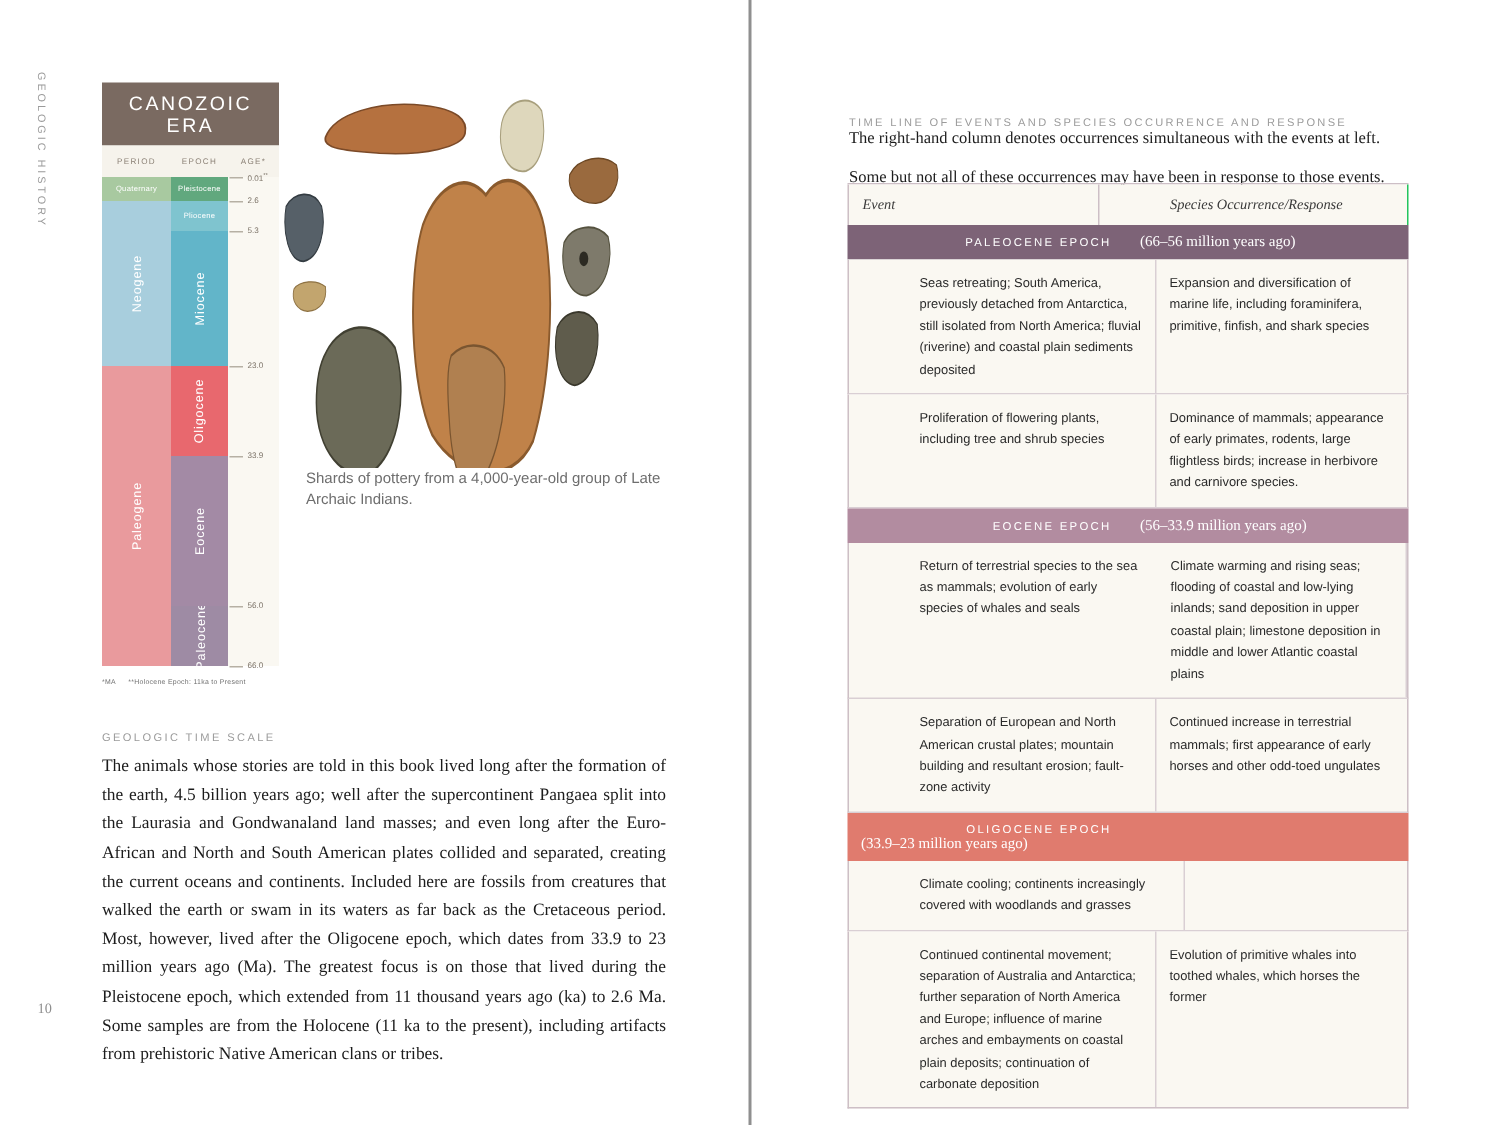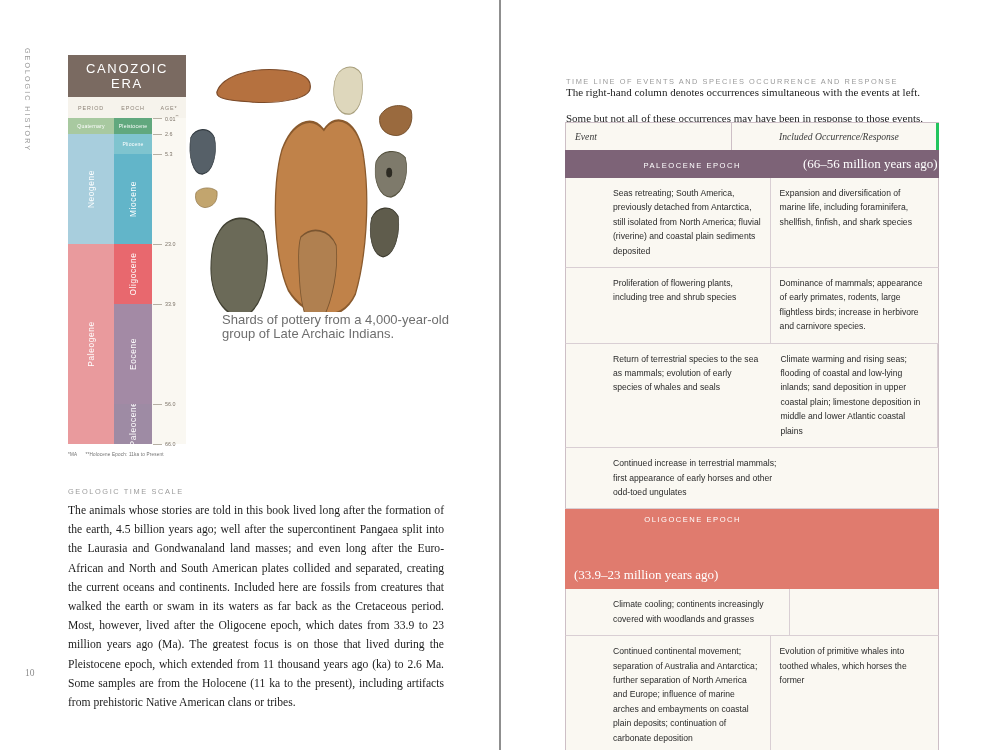--- a/index.html
+++ b/index.html
@@ -176,25 +176,25 @@
   
   .photo {
     position: absolute;
     left: 188px;
     top: 62px;
     width: 272px;
     height: 250px;
   }
   .caption {
     position: absolute;
-    left: 222px;
+    left: 204px;
     top: 313px;
     width: 240px;
     font-family: "Liberation Sans", sans-serif;
-    font-size: 13px;
+    font-size: 10px;
     line-height: 14px;
     color: #6e6e6e;
   }
 
   
   .sec-label {
     position: absolute;
     left: 68px;
     top: 487px;
     font-family: "Liberation Sans", sans-serif;
@@ -249,57 +249,56 @@
     left: 64px;
     top: 122px;
     width: 374px;
     border-top: 1px solid #cdbfc6;
     box-sizing: border-box;
   }
   .tl-headrow {
     display: flex;
     background: #faf8f2;
     border-left: 1px solid #cdbfc6;
-    border-right: 3px solid #22c55e;
+    border-right: 1px solid #22c55e;
     gap: 38px;
   }
   .tl-headrow .hc {
     font-family: "Liberation Serif", serif;
     font-style: italic;
     font-size: 9.6px;
     color: #3a3a3a;
     padding: 8px 8px 8px 9px;
     box-sizing: border-box;
   }
   .hc-1 { width: 186px; border-right: 1px solid #cdbfc6; }
   .hc-2 { width: 186px; }
 
   .epochbar {
     display: flex;
     align-items: baseline;
     box-sizing: border-box;
     padding: 6px 0 6px;
     color: #ffffff;
-    gap: 43px;
   }
   .epochbar .en {
     width: 186px;
     text-align: right;
     padding-right: 10px;
     box-sizing: border-box;
     font-family: "Liberation Sans", sans-serif;
     font-size: 7.6px;
     letter-spacing: 1.5px;
     text-transform: uppercase;
   }
   .epochbar .ey {
     flex: 1;
     padding-left: 9px;
     font-family: "Liberation Serif", serif;
-    font-size: 13px;
+    font-size: 10px;
   }
 
   .tl-row {
     display: flex;
     background: #faf8f2;
     border-left: 1px solid #cdbfc6;
     border-right: 1px solid #cdbfc6;
     border-bottom: 1px solid #d9cfd4;
     padding-left: 38px;
   }
@@ -469,40 +468,45 @@
   </div>
 
   <div class="page-right">
 
     <div class="r-label">TIME LINE OF EVENTS AND SPECIES OCCURRENCE AND RESPONSE</div>
     <div class="r-intro">The right-hand column denotes occurrences simultaneous with the events at left. Some but not all of these occurrences may have been in response to those events.</div>
 
     <div class="tl">
       <div class="tl-headrow">
         <div class="hc hc-1">Event</div>
-        <div class="hc hc-2">Included Occurrence/Response</div>
+        <div class="hc hc-2">Species Occurrence/Response</div>
       </div>
       <div id="tl-sections">
           <div class="epochbar" style="background: rgb(125, 99, 119);">
             <div class="en">PALEOCENE EPOCH</div>
             <div class="ey">(66–56 million years ago)</div>
           </div>
           <div class="tl-row">
             <div class="tc tc-1">Seas retreating; South America, previously detached from Antarctica, still isolated from North America; fluvial (riverine) and coastal plain sediments deposited</div>
-            <div class="tc tc-2">Expansion and diversification of marine life, including foraminifera, shellfish, finfish, and shark species</div>
+            <div class="tc tc-2">Expansion and diversification of marine life, including foraminifera, primitive, finfish, and shark species</div>
           </div>
           <div class="tl-row">
             <div class="tc tc-1">Proliferation of flowering plants, including tree and shrub species</div>
             <div class="tc tc-2">Dominance of mammals; appearance of early primates, rodents, large flightless birds; increase in herbivore and carnivore species.</div>
           </div>
+          <div class="epochbar" style="background: rgb(178, 140, 160);">
+            <div class="en">EOCENE EPOCH</div>
+            <div class="ey">(56–33.9 million years ago)</div>
+          </div>
           <div class="tl-row">
             <div class="tc tc-2">Return of terrestrial species to the sea as mammals; evolution of early species of whales and seals</div>
             <div class="tc tc-1">Climate warming and rising seas; flooding of coastal and low-lying inlands; sand deposition in upper coastal plain; limestone deposition in middle and lower Atlantic coastal plains</div>
           </div>
           <div class="tl-row">
+            <div class="tc tc-1">Separation of European and North American crustal plates; mountain building and resultant erosion; fault-zone activity</div>
             <div class="tc tc-2">Continued increase in terrestrial mammals; first appearance of early horses and other odd-toed ungulates</div>
           </div>
           <div class="epochbar" style="background: rgb(224, 123, 110); flex-direction: column;">
             <div class="en">OLIGOCENE EPOCH</div>
             <div class="ey">(33.9–23 million years ago)</div>
           </div>
           <div class="tl-row">
             <div class="tc tc-1">Climate cooling; continents increasingly covered with woodlands and grasses</div>
           </div>
           <div class="tl-row">

